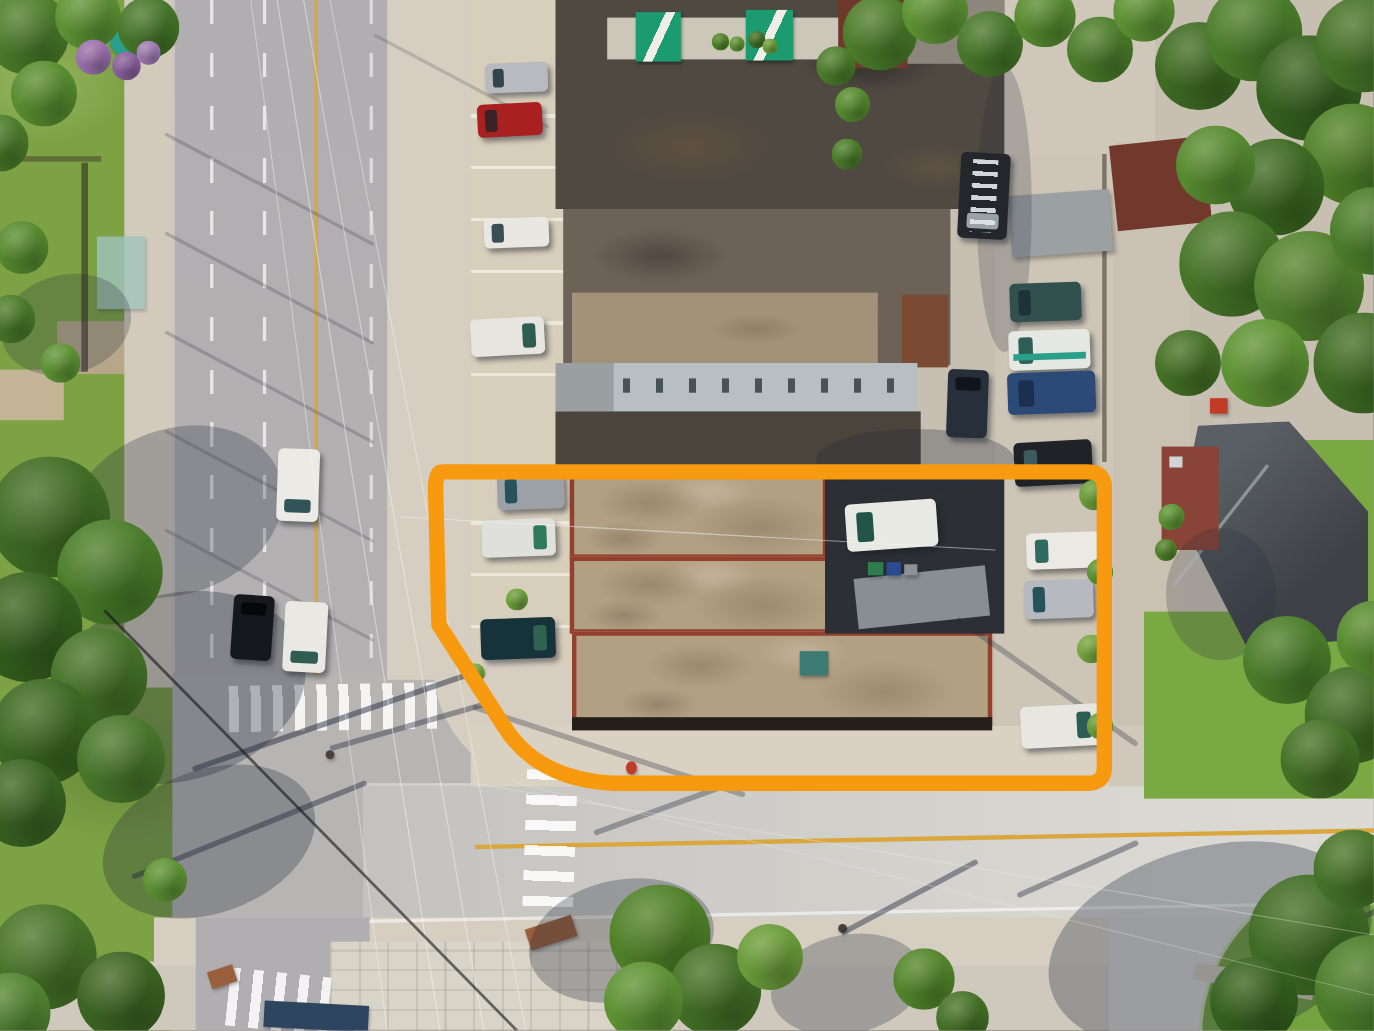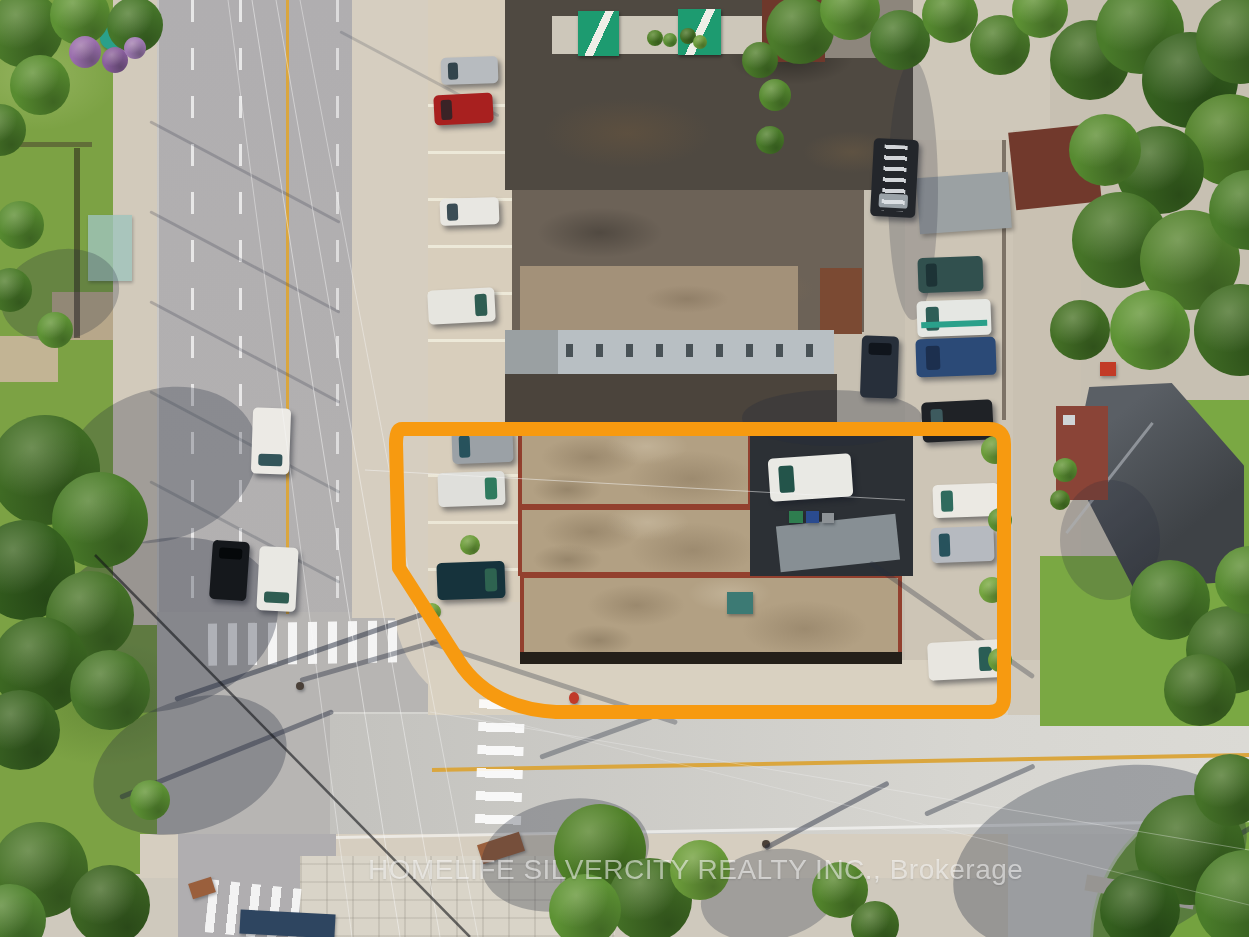--- a/index.html
+++ b/index.html
@@ -369,14 +369,13 @@
       <line x1="300" y1="0" x2="478" y2="937" stroke="rgba(250,250,250,0.4)" stroke-width="1"></line>
       <line x1="228" y1="0" x2="352" y2="937" stroke="rgba(250,250,250,0.4)" stroke-width="1"></line>
       <line x1="95" y1="555" x2="470" y2="937" stroke="rgba(18,20,24,0.6)" stroke-width="2.5"></line>
       <line x1="430" y1="712" x2="1249" y2="850" stroke="rgba(240,240,240,0.35)" stroke-width="1"></line>
       <line x1="470" y1="712" x2="1249" y2="905" stroke="rgba(240,240,240,0.3)" stroke-width="1"></line>
       <line x1="365" y1="470" x2="905" y2="500" stroke="rgba(245,245,245,0.5)" stroke-width="1"></line>
     </svg>
   <svg class="layer" width="1249" height="937" viewBox="0 0 1249 937">
     <path fill="none" stroke-linejoin="round" stroke-linecap="round" d="M 402 429 L 989 429 Q 1004 429 1004 444 L 1004 697 Q 1004 712 989 712 L 556 712 Q 488 708 458 660 L 399 568 L 396 444 Q 396 429 402 429 Z" stroke="#F79A10" stroke-width="14"></path>
   </svg>
-  <div id="watermark">HOMELIFE SILVERCITY REALTY INC.,  Brokerage</div>
 </div>
 
 </body></html>

